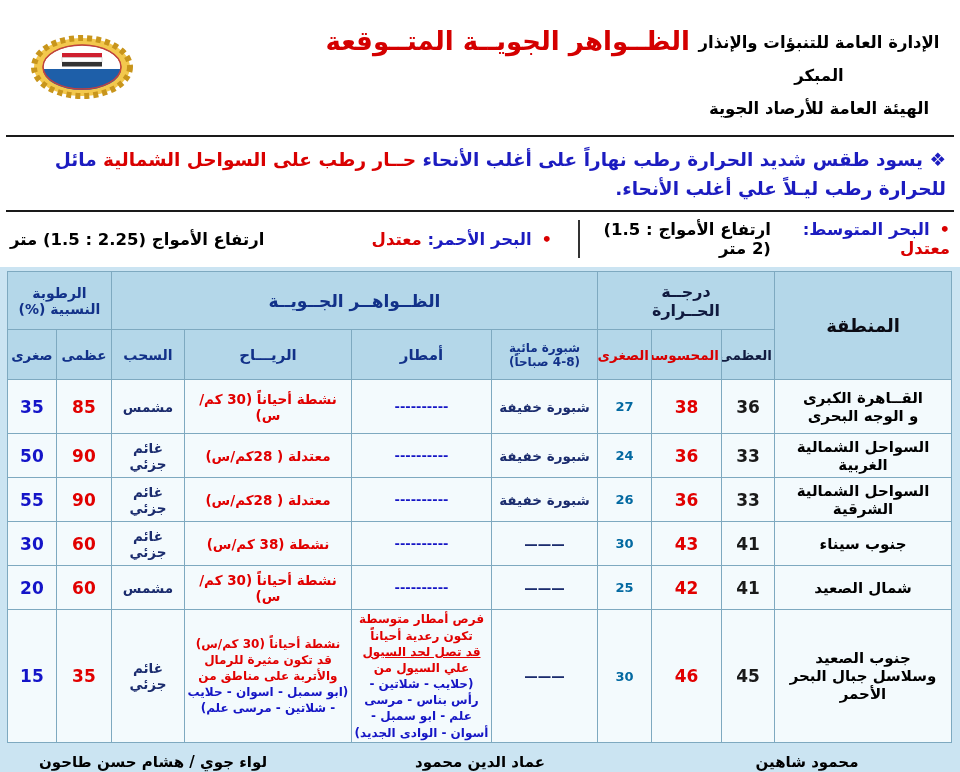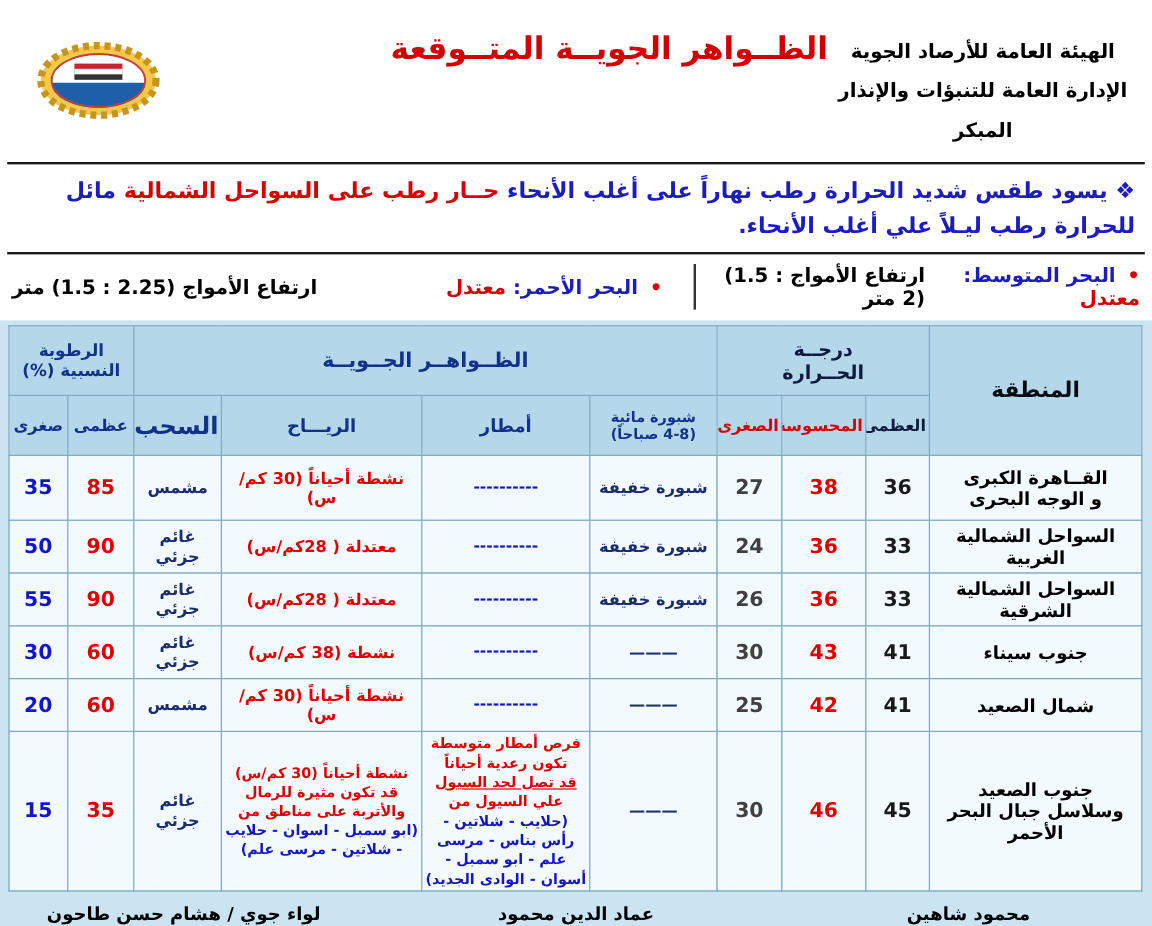--- a/index.html
+++ b/index.html
@@ -41,27 +41,27 @@
   .h-region { font-size:18px; color:#0b0b14; }
   .h-temp   { font-size:16px; color:#101a3f; }
   .h-phen   { font-size:17px; }
   .h-hum    { font-size:14px; }
   .sh-tmax  { font-size:13.5px; color:#101a3f; }
   .sh-tfeel { font-size:13.5px; color:#d80000; }
   .sh-tmin  { font-size:13.5px; color:#d80000; }
   .sh-fog   { font-size:12px; }
   .sh-rain  { font-size:15px; }
   .sh-wind  { font-size:15px; }
-  .sh-cloud { font-size:20px; }
+  .sh-cloud { font-size:14px; }
   .sh-hum   { font-size:13.5px; }
 
   .c-region { font-size:15px; color:#000; }
   .c-tmax   { font-size:17px; color:#1a1a1a; }
   .c-tfeel  { font-size:17px; color:#e10000; }
-  .c-tmin   { font-size:17px; color:#404040;margin-top:45px; }
+  .c-tmin   { font-size:13px; color:#0369a1;margin-top:45px; }
   .c-fog    { font-size:13.5px; color:#1b2c6e; }
   .c-rain   { font-size:13px; color:#1515c5; }
   .c-wind   { font-size:13.5px; color:#e10000; }
   .c-cloud  { font-size:13.5px; color:#1b2c6e; }
   .c-hmax   { font-size:17px; color:#e10000; }
   .c-hmin   { font-size:17px; color:#1414c8; }
 
   .cell-sm { font-size:12px; line-height:1.35; }
   .blk { display:block; }
   .u { text-decoration:underline; }
@@ -76,22 +76,22 @@
   .sig-left  { width:250px; }
   .sig-name  { font-size:15px; margin-bottom:11px; }
 </style>
 </head>
 <body>
 
 <div class="page">
 
   <div class="hdr">
     <div class="hdr-right">
+      <div>الإدارة العامة للتنبؤات والإنذار المبكر</div>
       <div>الهيئة العامة للأرصاد الجوية</div>
-      <div>الإدارة العامة للتنبؤات والإنذار المبكر</div>
     </div>
     <div class="hdr-center">
       <div class="title">الظــواهر الجويــة المتــوقعة</div>
     </div>
     <div class="hdr-left">
       <svg width="104" height="66" viewBox="0 0 104 66" aria-hidden="true">
         <ellipse cx="52" cy="33" rx="48" ry="29" fill="#f3c84d" stroke="#c8951c" stroke-width="6" stroke-dasharray="5 4"></ellipse>
         <ellipse cx="52" cy="33" rx="39" ry="22" fill="#ffffff" stroke="#c8951c" stroke-width="1"></ellipse>
         <path d="M13,35 A39,21 0 0 0 91,35 Z" fill="#1e5fa9"></path>
         <rect x="32" y="19" width="40" height="4.5" fill="#cf2030"></rect>

